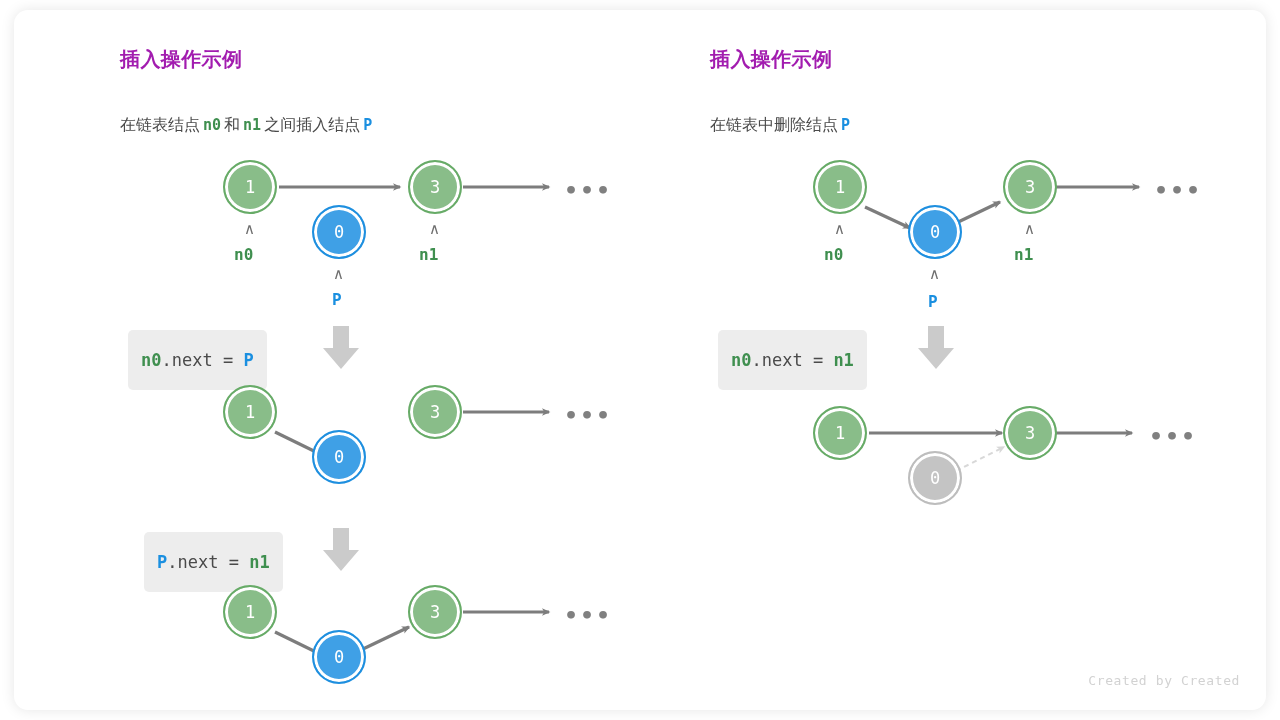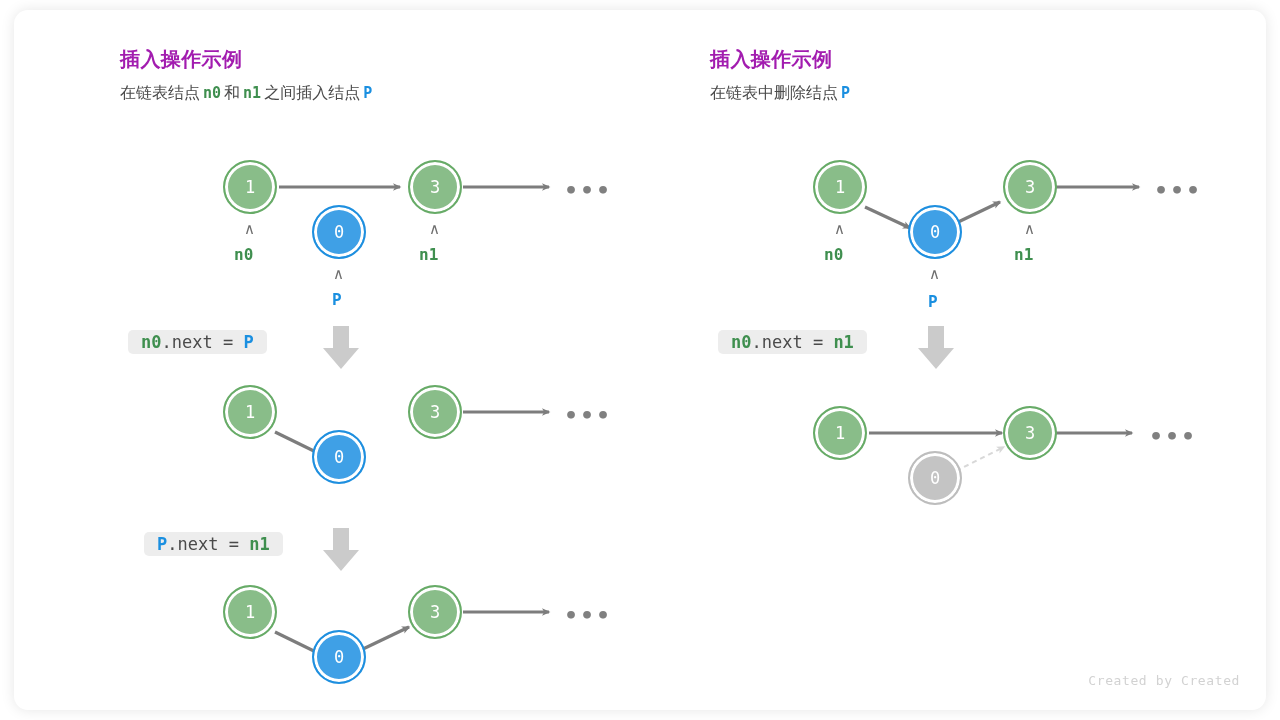--- a/index.html
+++ b/index.html
@@ -40,20 +40,21 @@
     color: #a21caf;
     white-space: nowrap;
     letter-spacing: 0.4px;
     text-align: right;
   }
   .p-sub {
     position: absolute;
     font-size: 16px;
     color: #4a4a4a;
     white-space: nowrap;
+    margin-top: 32px;
   }
   .p-sub .mono {
     font-family: "DejaVu Sans Mono", monospace;
     font-weight: bold;
     font-size: 15px;
     padding: 0 3px;
   }
   .g { color: #3f8f4f; }
   .b { color: #1a8fe0; }
 
@@ -103,21 +104,21 @@
     font-weight: bold;
     color: #808080;
     letter-spacing: 2px;
     line-height: 1;
   }
 
   .code-chip {
     position: absolute;
     background: #ededed;
     border-radius: 5px;
-    padding: 2px 13px;
+    padding: 20px 13px;
     font-family: "DejaVu Sans Mono", monospace;
     font-size: 17px;
     color: #4a4a4a;
     white-space: nowrap;
   }
   .code-chip .tok-g { color: #3f8f4f; font-weight: bold; }
   .code-chip .tok-b { color: #1a8fe0; font-weight: bold; }
 
   .down-arrow { position: absolute; }
 

